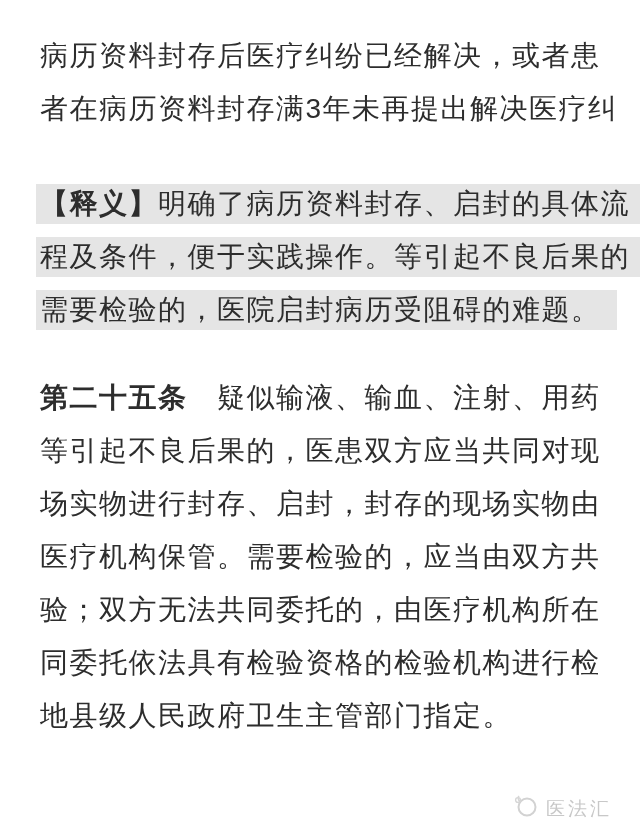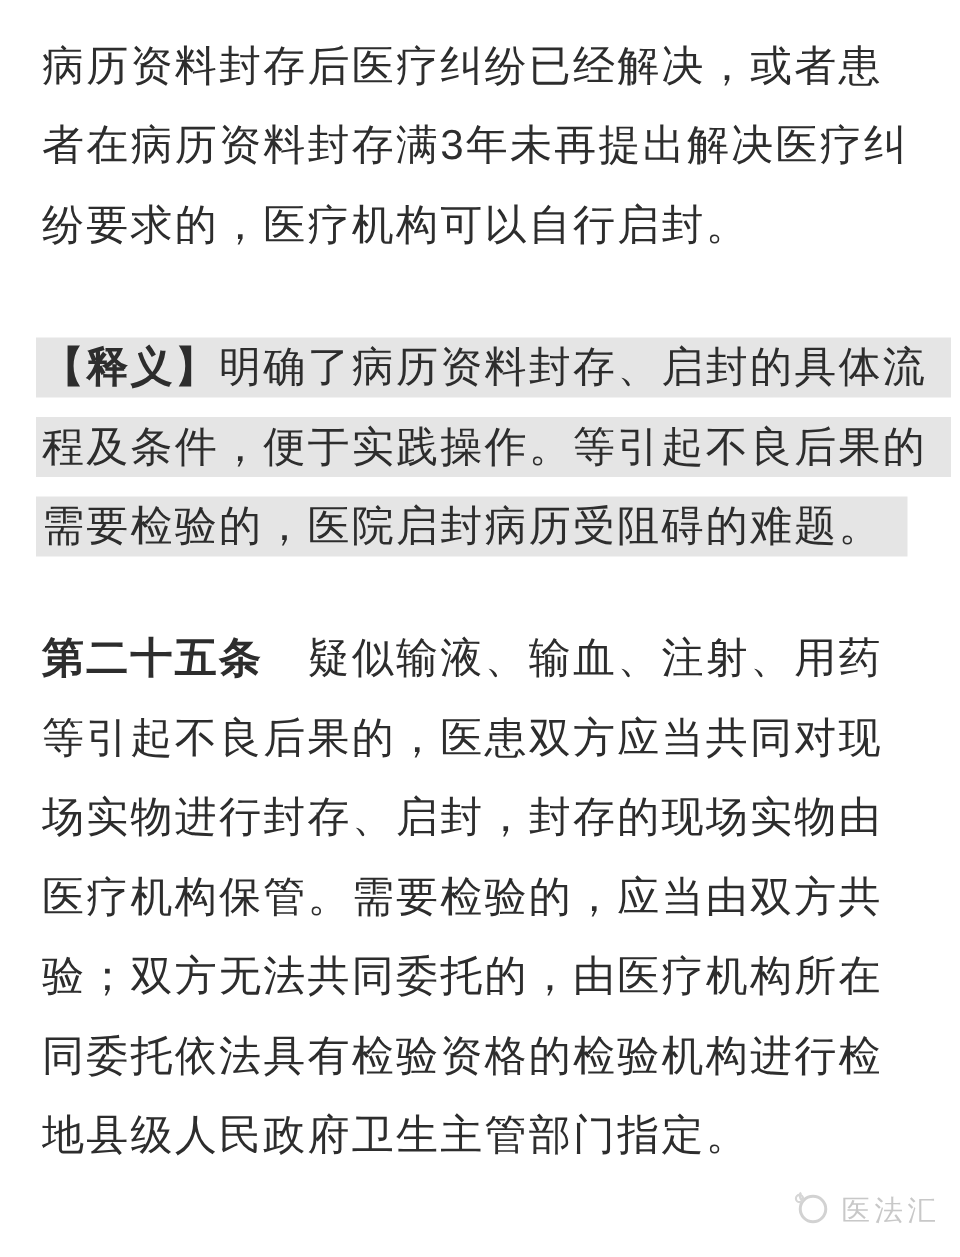--- a/index.html
+++ b/index.html
@@ -6,21 +6,21 @@
   body {
     width: 640px;
     height: 838px;
     background: #ffffff;
     color: #2d2d2d;
     font-family: "Liberation Sans", sans-serif;
     overflow: hidden;
     position: relative;
   }
   .article { padding: 17px 18px 0 28px; }
-  .para { margin: 0; }
+  .para { margin: 12px; }
   .line {
     height: 53px;
     line-height: 53px;
     font-size: 28px;
     letter-spacing: 1.5px;
     white-space: nowrap;
   }
   .hline {
     height: 53px;
     display: flex;
@@ -33,42 +33,41 @@
     line-height: 31px;
     letter-spacing: 1.5px;
     padding: 4px 16px 5px 4px;
     margin-left: -4px;
   }
   .em { font-weight: 700; }
   .para-interpretation { margin-top: 42px; }
   .para-article25 { margin-top: 35px; }
   .watermark {
     position: absolute;
-    right: 13px;
+    right: 28px;
     bottom: 14px;
     display: flex;
     align-items: center;
     gap: 7px;
     color: #c8c8c8;
     font-size: 19px;
     letter-spacing: 3px;
     line-height: 24px;
     margin-top: 44px;
   }
   .wm-icon { display: inline-block; }
 </style>
 </head>
 <body>
 
 <main class="article">
 
   <section class="para">
     <div class="line">病历资料封存后医疗纠纷已经解决，或者患</div>
     <div class="line">者在病历资料封存满3年未再提出解决医疗纠</div>
-    <div class="line">纷要求的，医疗机构可以自行启封。</div>
   </section>
 
   <section class="para para-interpretation">
     <div class="hline">
       <span class="hl"><b class="em">【释义】</b><span>明确了病历资料封存、启封的具体流</span></span>
     </div>
     <div class="hline">
       <span class="hl">程及条件，便于实践操作。等引起不良后果的</span>
     </div>
     <div class="hline">

